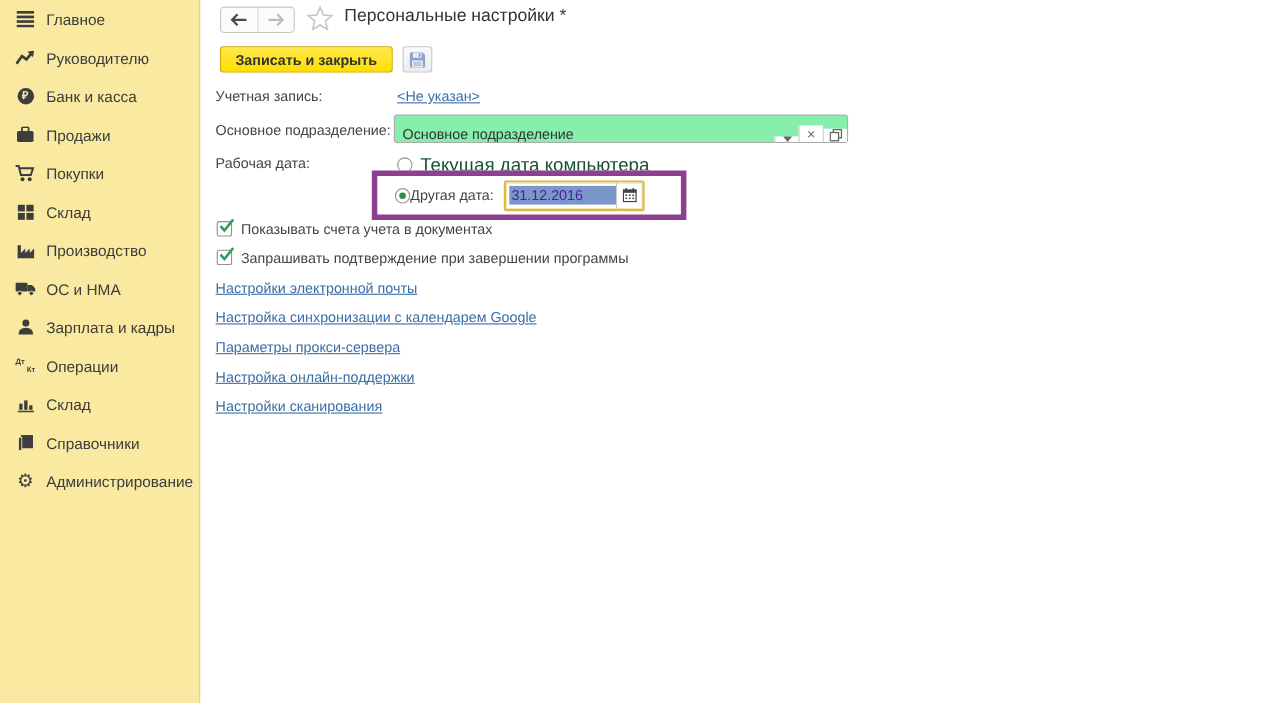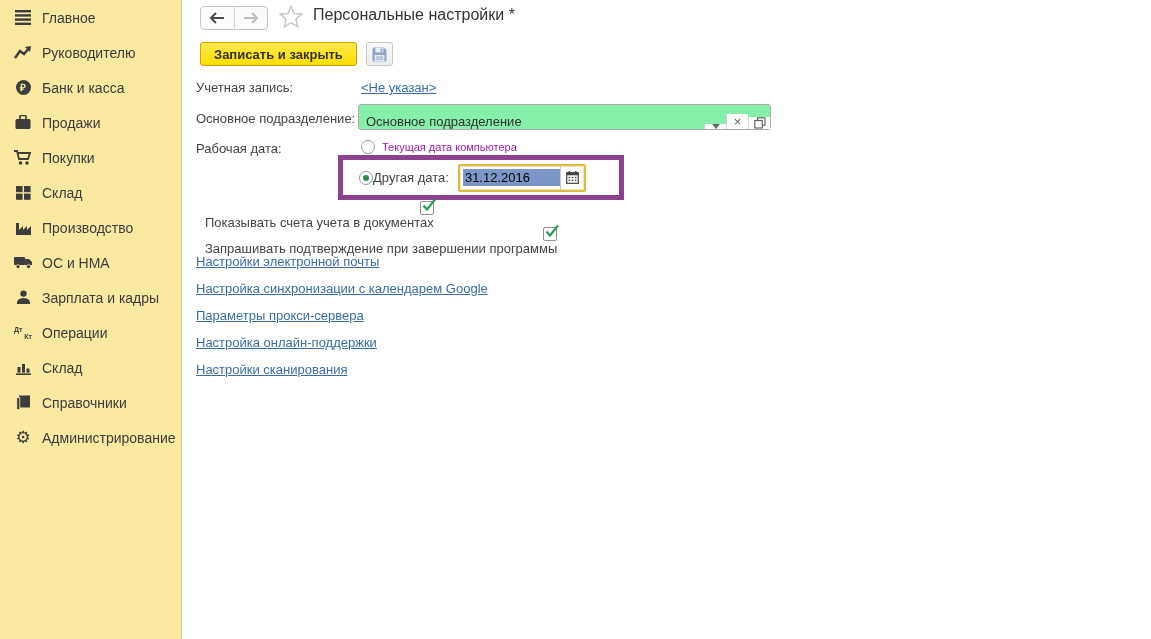--- a/index.html
+++ b/index.html
@@ -73,40 +73,40 @@
   }
   .combo-text { flex:1; font-size:13px; color:#333; display:flex; align-items:center; padding-left:7px; white-space:nowrap; overflow:hidden; }
   .combo-btn {
     width:22px; border-left:1px solid #D2D2D2; display:flex; align-items:center; justify-content:center;
     cursor:pointer; color:#666; font-size:12px; background:#fff;
   }
   .caret-down { width:0; height:0; border-left:4px solid transparent; border-right:4px solid transparent; border-top:5px solid #666; }
 
   .radio { width:14px; height:14px; border-radius:50%; border:1px solid #999; background:#fff; position:relative; flex:0 0 14px; }
   .radio.sel::after { content:""; position:absolute; left:3px; top:3px; width:6px; height:6px; border-radius:50%; background:#2F8A4E; }
-  .radio-row { position:absolute; display:flex; align-items:center; font-size:11px; color:#a21caf; }
+  .radio-row { position:absolute; display:flex; align-items:center; font-size:17px; color:#14532d; }
   .radio-row .lbl { margin-left:7px; white-space:nowrap; }
 
   .annotation {
     position:absolute; left:155px; top:155px; width:286px; height:45px;
     border:5px solid #8E4090; background:#fff; display:flex; align-items:center;
   }
   .ann-radio-row { display:flex; align-items:center; margin-left:16px; font-size:13px; color:#444; }
   .date-field {
     margin-left:9px; width:128px; height:28px;
     border:2px solid #DCBA45; box-shadow:inset 0 0 0 1px #F4E7AE; border-radius:2px;
     background:#fff; display:flex; align-items:center;
   }
   .date-value {
     flex:1; margin-left:3px; font-size:13px;
-    background:#7B97C9; color:#000000; padding:1px 2px; white-space:nowrap;
+    background:#7B97C9; color:#4c1d95; padding:1px 2px; white-space:nowrap;
   }
   .cal-btn { width:24px; height:100%; border-left:1px solid #C9C9C9; display:flex; align-items:center; justify-content:center; cursor:pointer; }
 
-  .check-row { position:absolute; display:flex; align-items:flex-end; font-size:13px; color:#444;flex-direction:column; }
+  .check-row { position:absolute; display:flex; align-items:flex-start; font-size:13px; color:#444; }
   .checkbox { width:14px; height:14px; border:1px solid #8F8F8F; background:#fff; position:relative; flex:0 0 14px; border-radius:2px; }
   .checkbox svg { position:absolute; left:0px; top:-4px; overflow:visible; }
   .check-row .lbl { margin-left:8px; white-space:nowrap; }
 </style>
 </head>
 <body>
 
 <aside class="sidebar">
 
   <div class="side-item">

